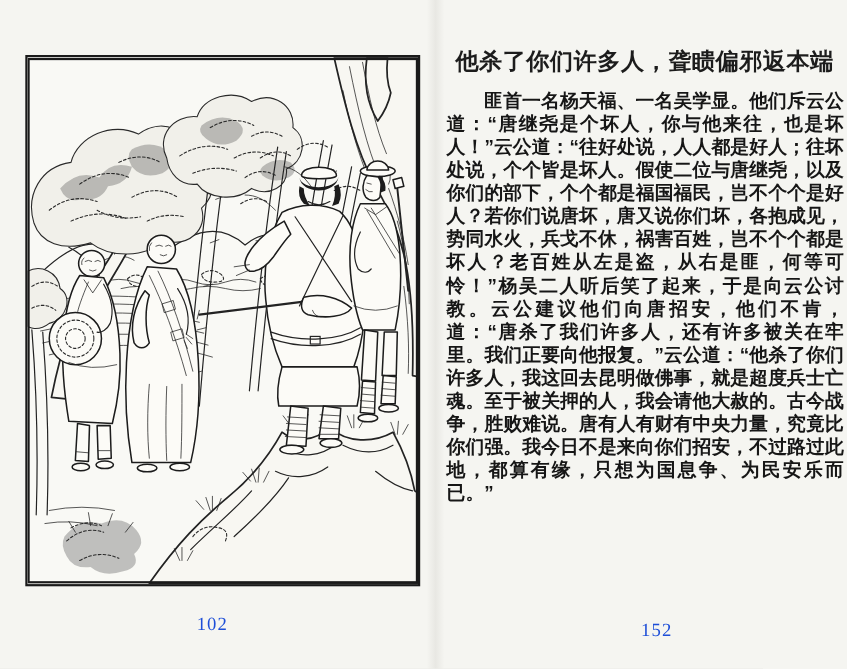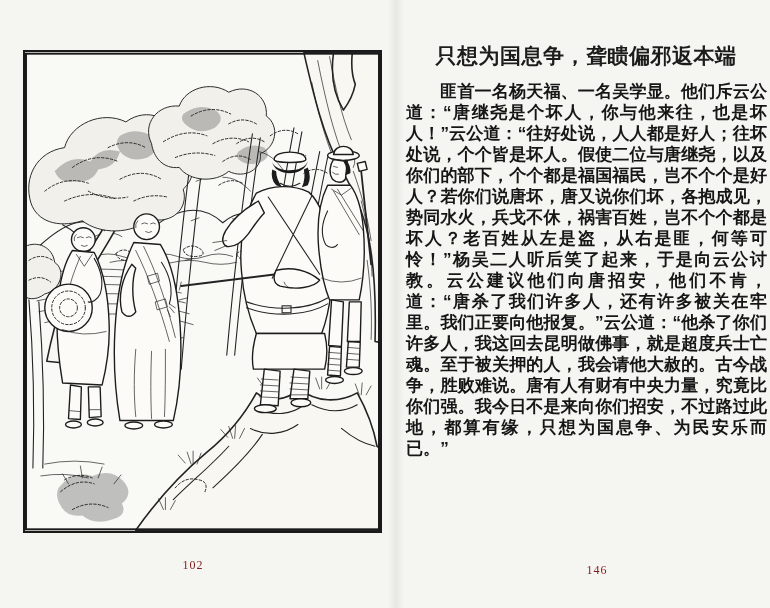--- a/index.html
+++ b/index.html
@@ -19,23 +19,23 @@
     width: 359px; height: 483px;
     box-sizing: border-box;
     background: #f9f9f5;
     border: 2px solid #1a1a1a;
     margin: 0;
   }
   .plate svg { display: block; width: 100%; height: 100%; }
   .folio {
     position: absolute;
     font-family: "Liberation Serif", serif;
-    font-size: 12px;
+    font-size: 17px;
     letter-spacing: 1px;
-    color: #7f1d1d;
+    color: #1d4ed8;
   }
   .folio-left  { left: 23px;  top: 558px; width: 340px; text-align: center; }
   .folio-right { left: 557px; top: 563px; width: 80px;  text-align: center; }
   
   .title {
     position: absolute;
     left: 404px; top: 42px;
     width: 364px;
     margin: 0;
     text-align: center;
@@ -237,21 +237,21 @@
         <ellipse class="fg" cx="313" cy="331" rx="9" ry="3.5"></ellipse>
         <ellipse class="fg" cx="332" cy="322" rx="9" ry="3.5"></ellipse>
       </g>
 
       <rect x="1" y="1" width="357" height="481" fill="none" stroke="#1a1a1a" stroke-width="2"></rect>
     </svg>
   </figure>
 
   <div class="folio folio-left">102</div>
 
-  <h1 class="title">只想为国息争，聋瞆偏邪返本端</h1>
+  <h1 class="title">他杀了你们许多人，聋瞆偏邪返本端</h1>
 
   <div class="body-text">
     <p>匪首一名杨天福、一名吴学显。他们斥云公道：“唐继尧是个坏人，你与他来往，也是坏人！”云公道：“往好处说，人人都是好人；往坏处说，个个皆是坏人。假使二位与唐继尧，以及你们的部下，个个都是福国福民，岂不个个是好人？若你们说唐坏，唐又说你们坏，各抱成见，势同水火，兵戈不休，祸害百姓，岂不个个都是坏人？老百姓从左是盗，从右是匪，何等可怜！”杨吴二人听后笑了起来，于是向云公讨教。云公建议他们向唐招安，他们不肯，道：“唐杀了我们许多人，还有许多被关在牢里。我们正要向他报复。”云公道：“他杀了你们许多人，我这回去昆明做佛事，就是超度兵士亡魂。至于被关押的人，我会请他大赦的。古今战争，胜败难说。唐有人有财有中央力量，究竟比你们强。我今日不是来向你们招安，不过路过此地，都算有缘，只想为国息争、为民安乐而已。”</p>
   </div>
 
-  <div class="folio folio-right">146</div>
+  <div class="folio folio-right">152</div>
 
 </div>
 
 </body></html>

